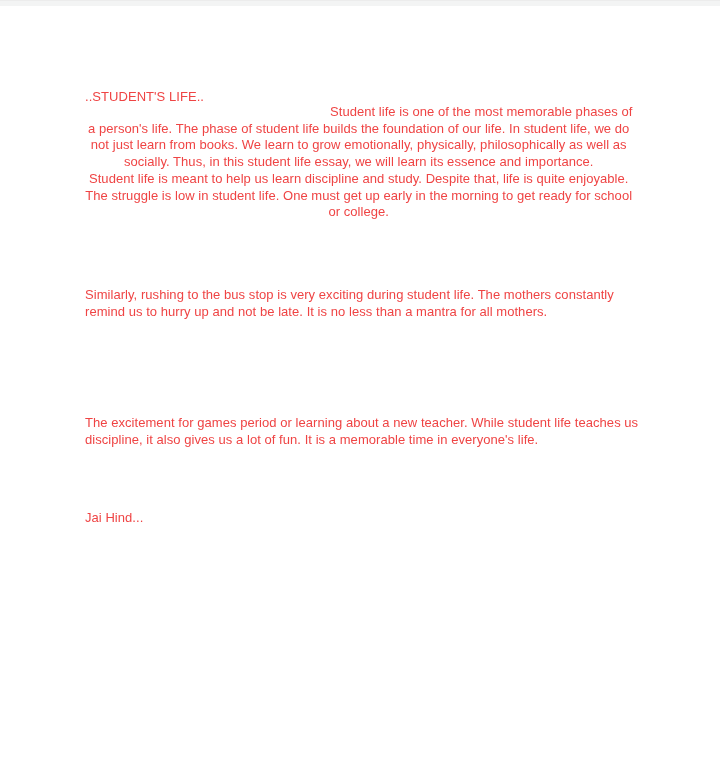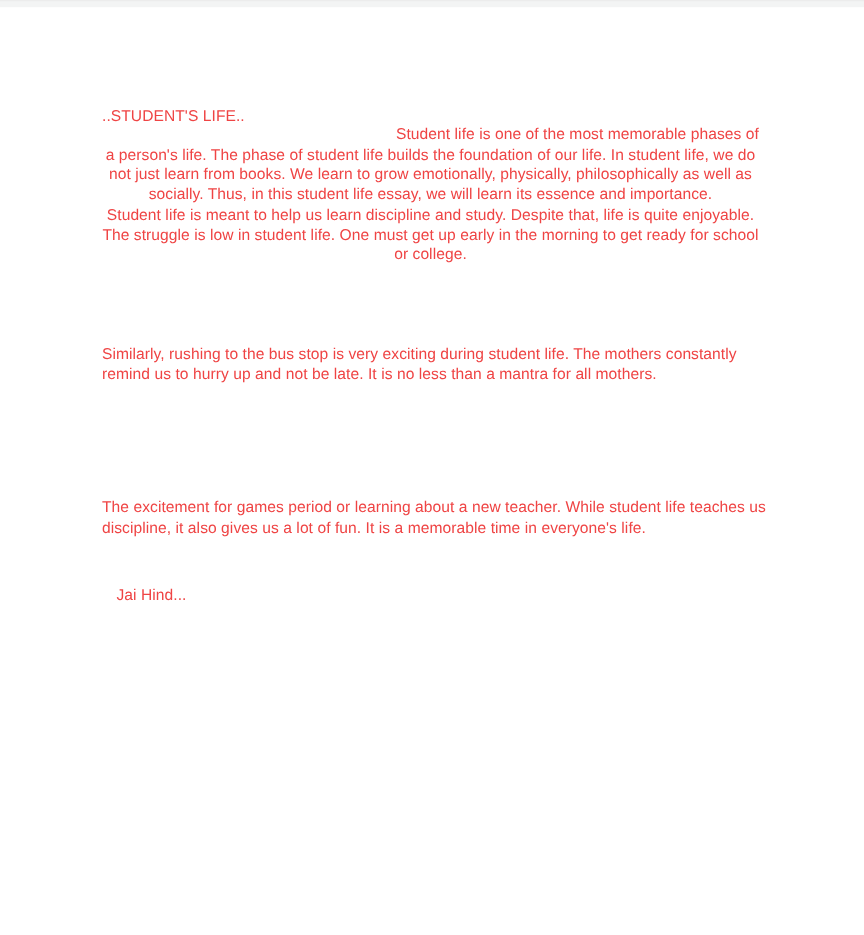--- a/index.html
+++ b/index.html
@@ -35,21 +35,21 @@
     font-weight: 400;
     color: #ef4444;
     white-space: pre;
     letter-spacing: 0.05px;
   }
   .title        { top: 89px;  }
   .para-intro   { top: 104px; text-indent: 245px; text-align: center; }
   .para-bus     { top: 244px; margin-top: 43px; }
   .para-moments { top: 295px; }
   .para-games   { top: 415px; }
-  .closing      { top: 488px; margin-left: 12px; }
+  .closing      { top: 510px; }
   .signature    { top: 517px; }
 </style>
 </head>
 <body>
 
 <div class="screen">
   <div class="top-strip"></div>
 
   <h1 class="textline title">..STUDENT'S LIFE..</h1>
 

